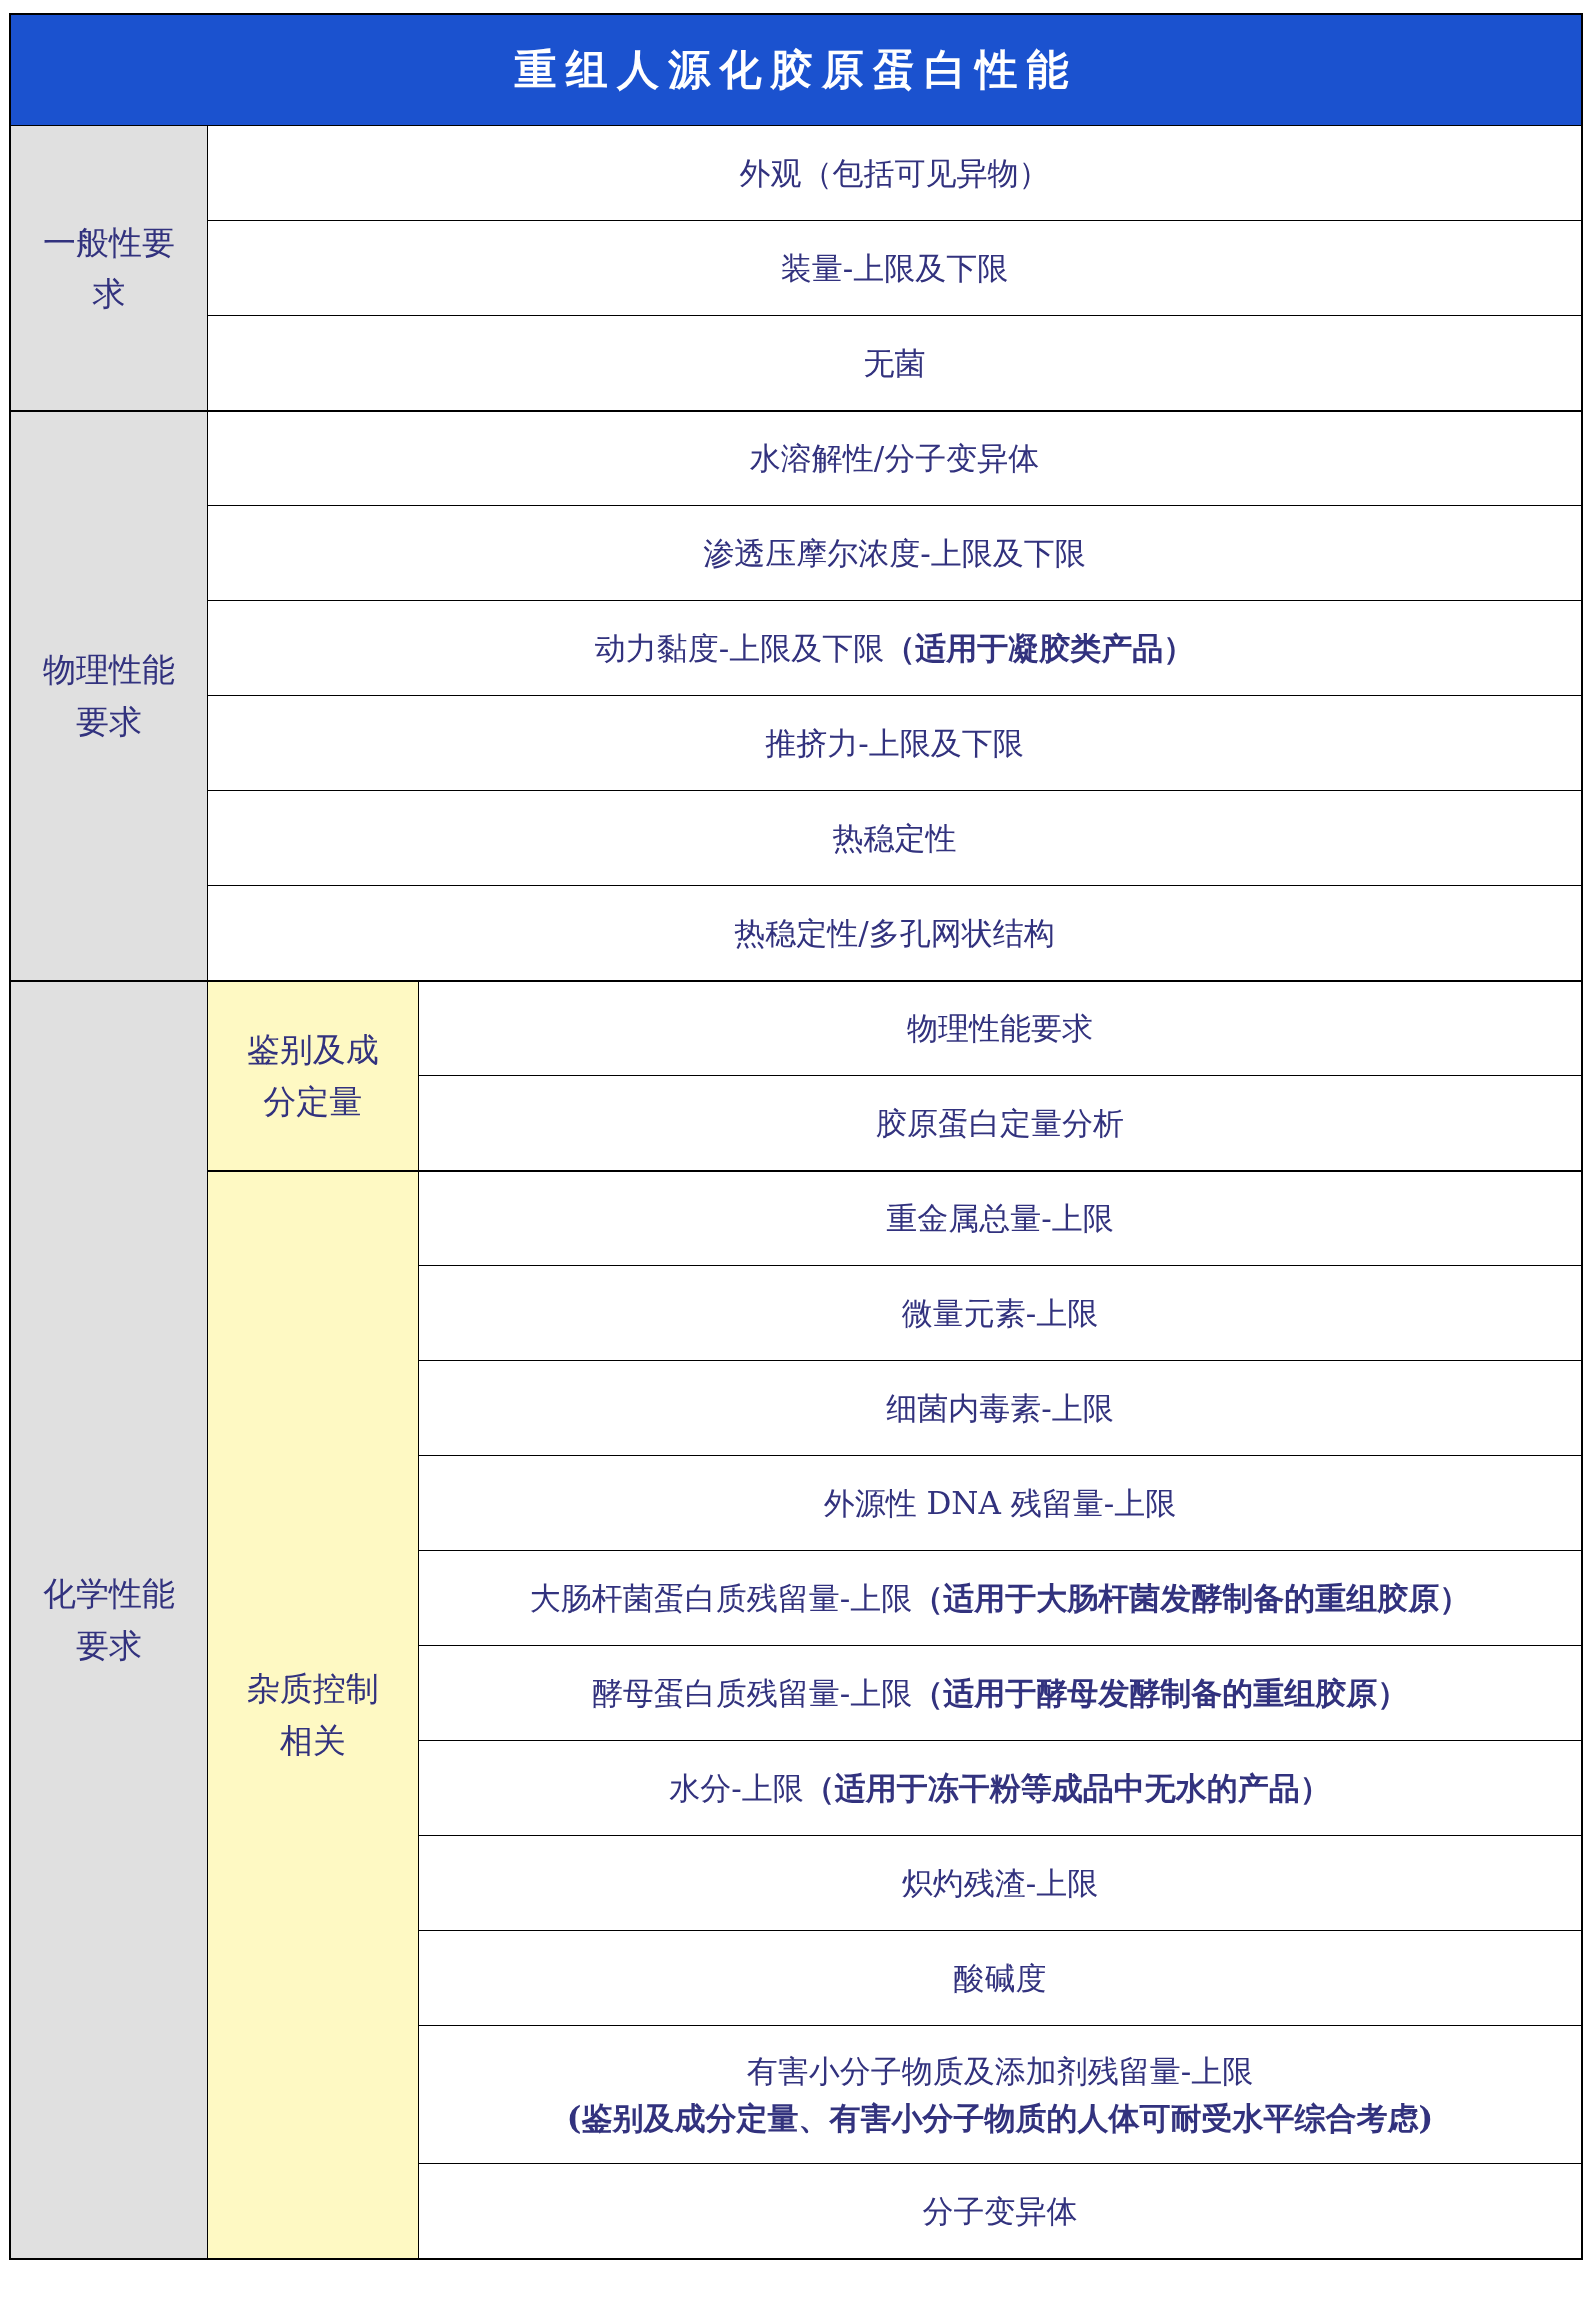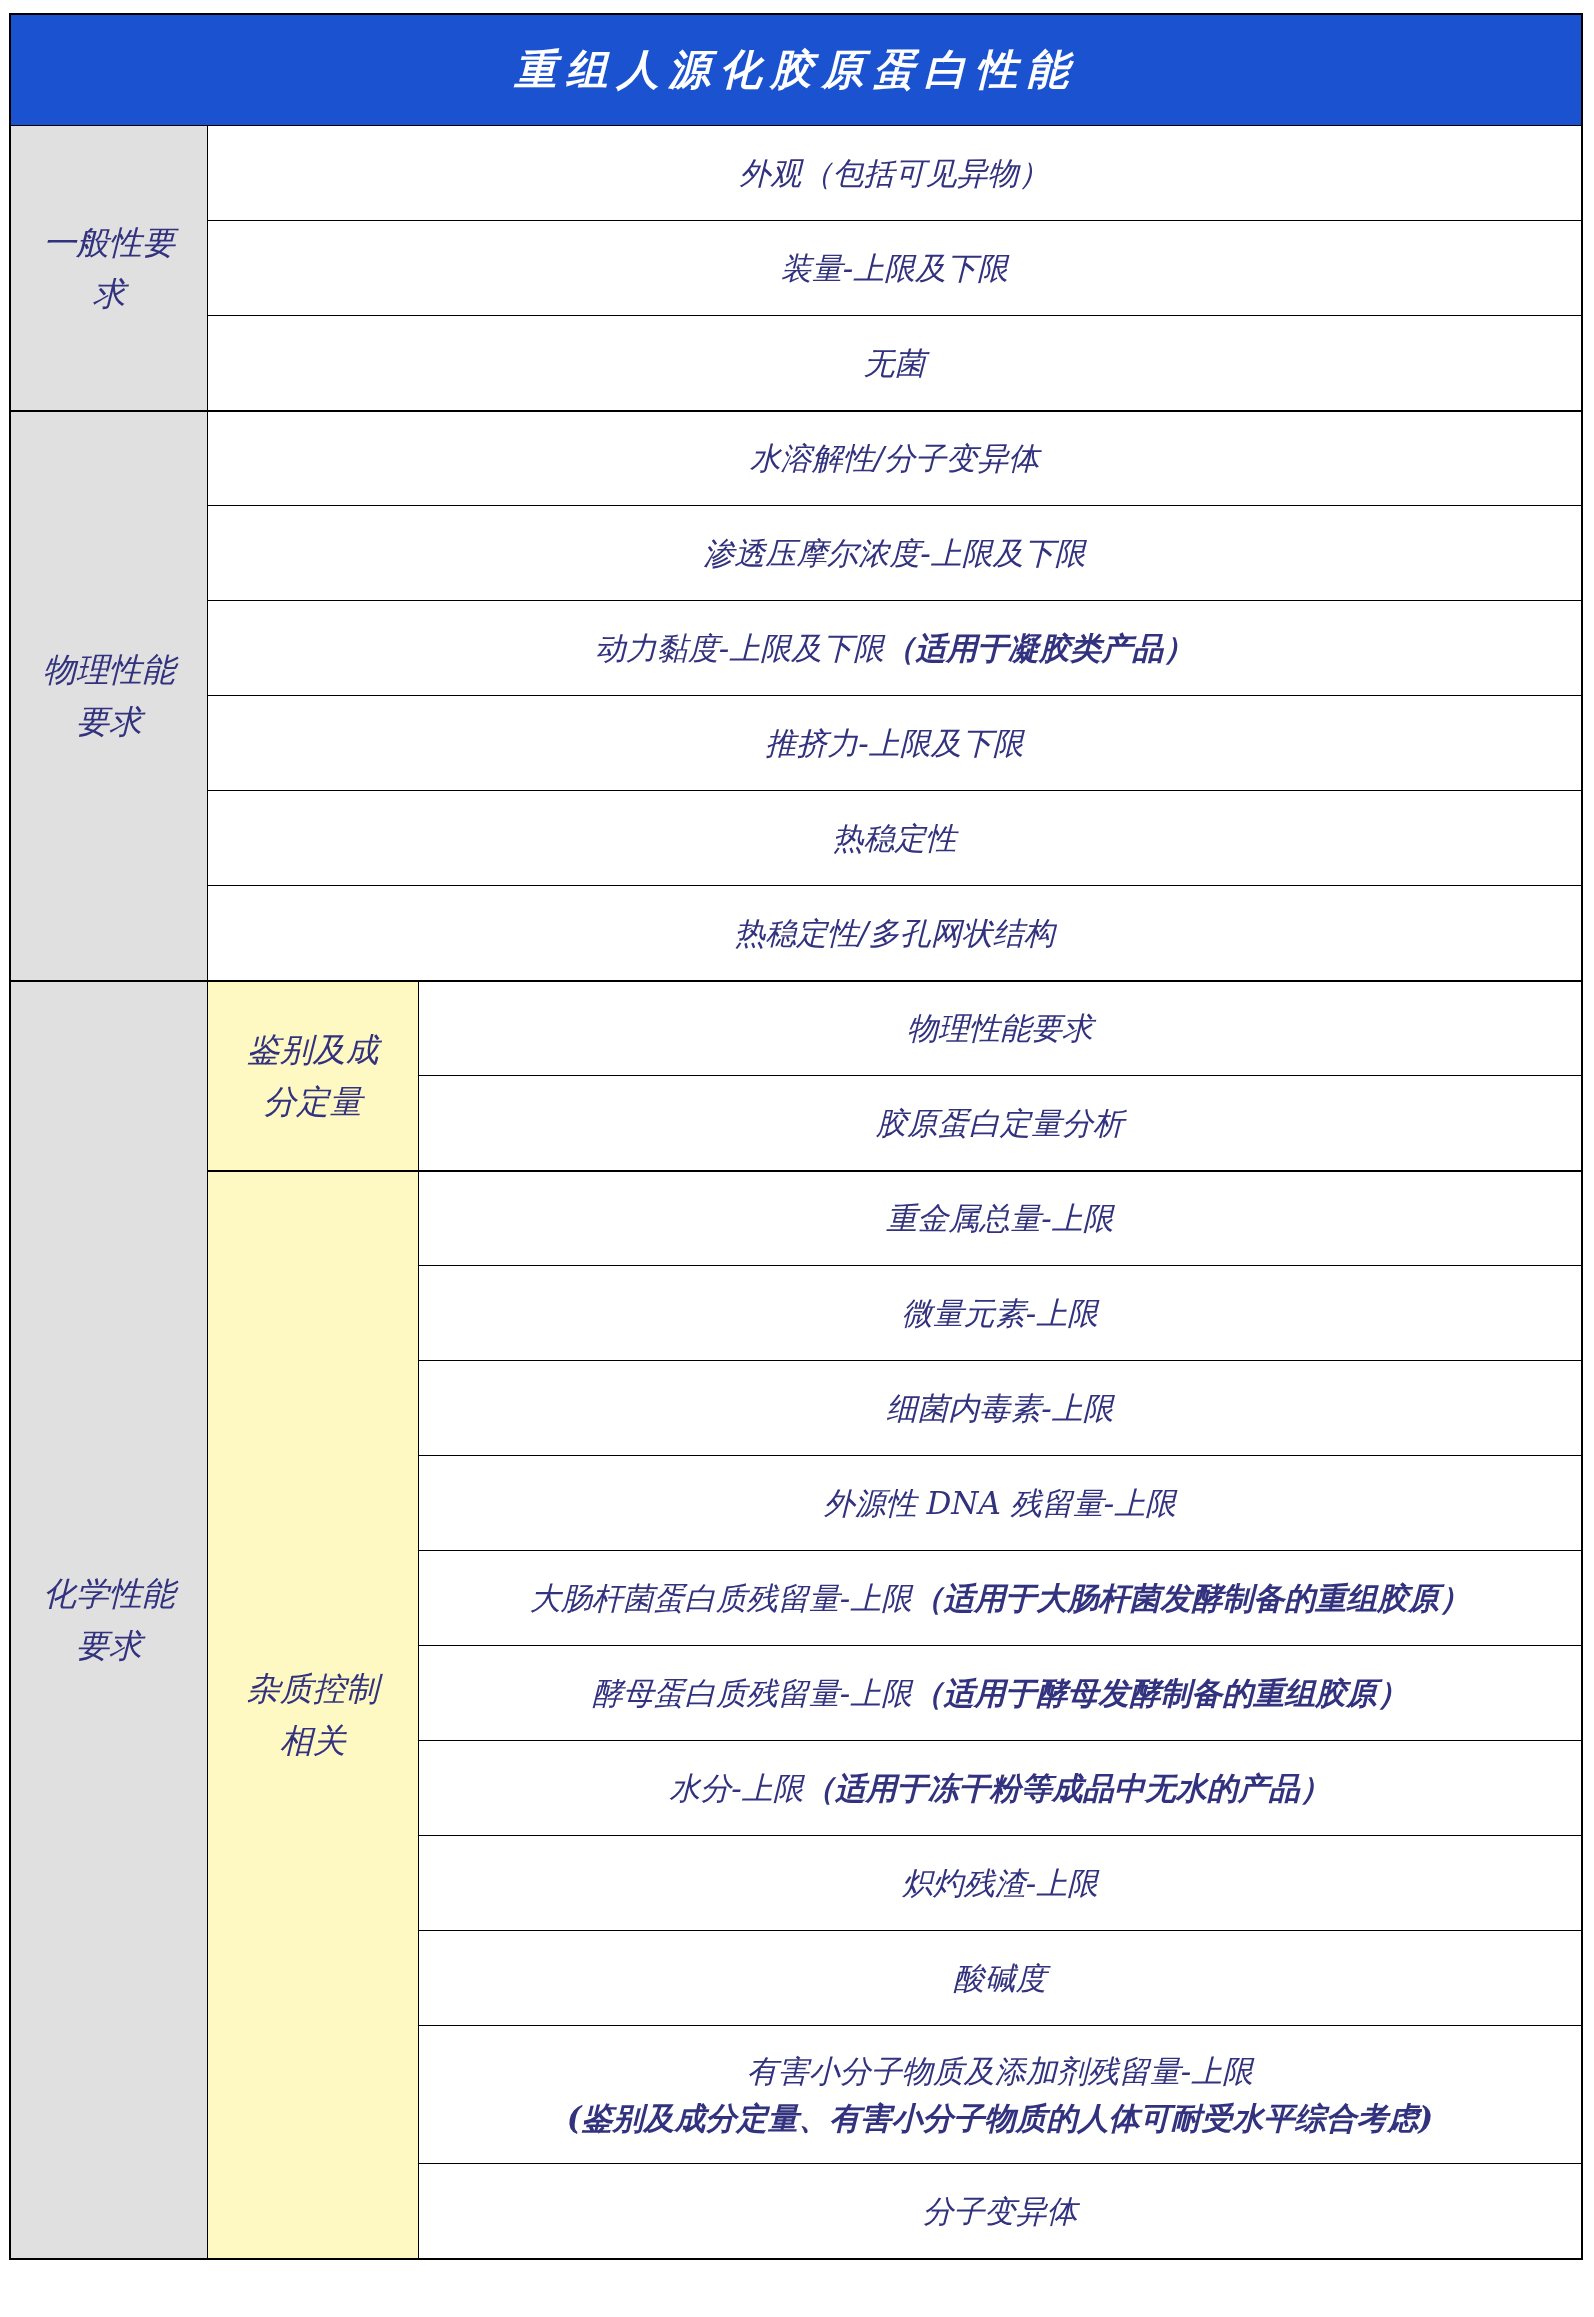--- a/index.html
+++ b/index.html
@@ -20,21 +20,20 @@
     border-collapse: collapse;
     table-layout: fixed;
     width: 100%;
     color: #32327E;
   }
   table.perf th, table.perf td {
     border: 1.8px solid #000000;
     text-align: center;
     vertical-align: middle;
     overflow: hidden;
-    font-style: italic;
   }
   th.title-cell {
     background: #1B52CF;
     color: #ffffff;
     font-size: 42px;
     font-weight: bold;
     letter-spacing: 9.2px;
     height: 108px;
     border: 2.8px solid #000000;
   }

